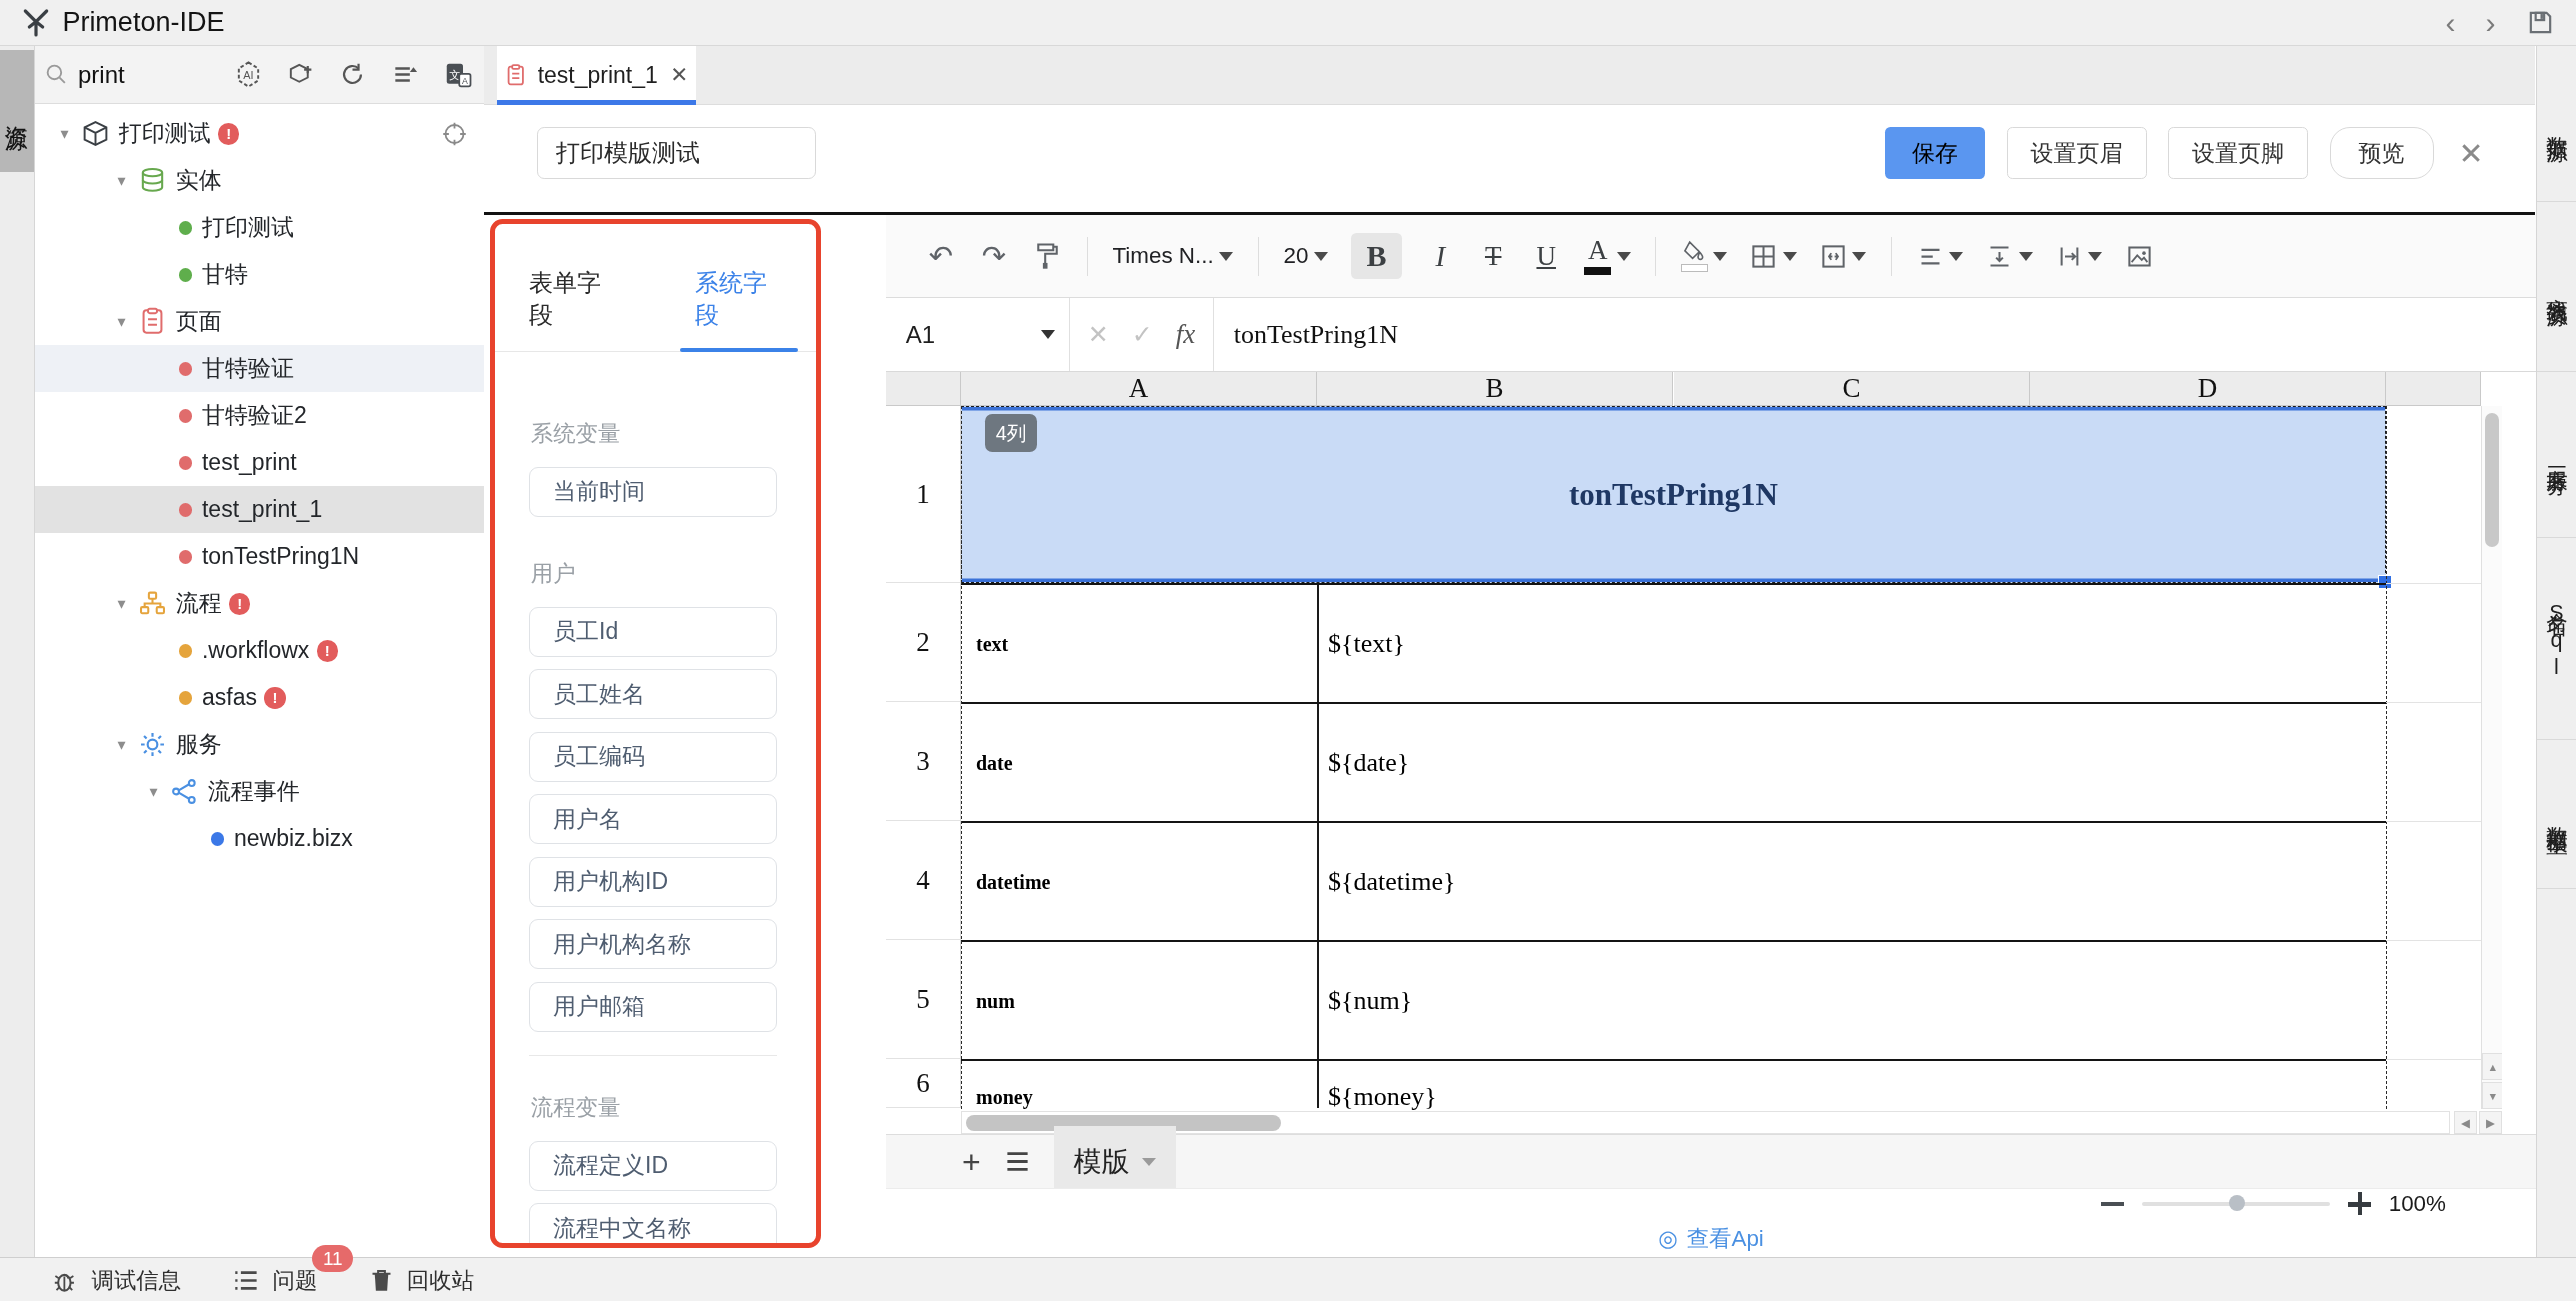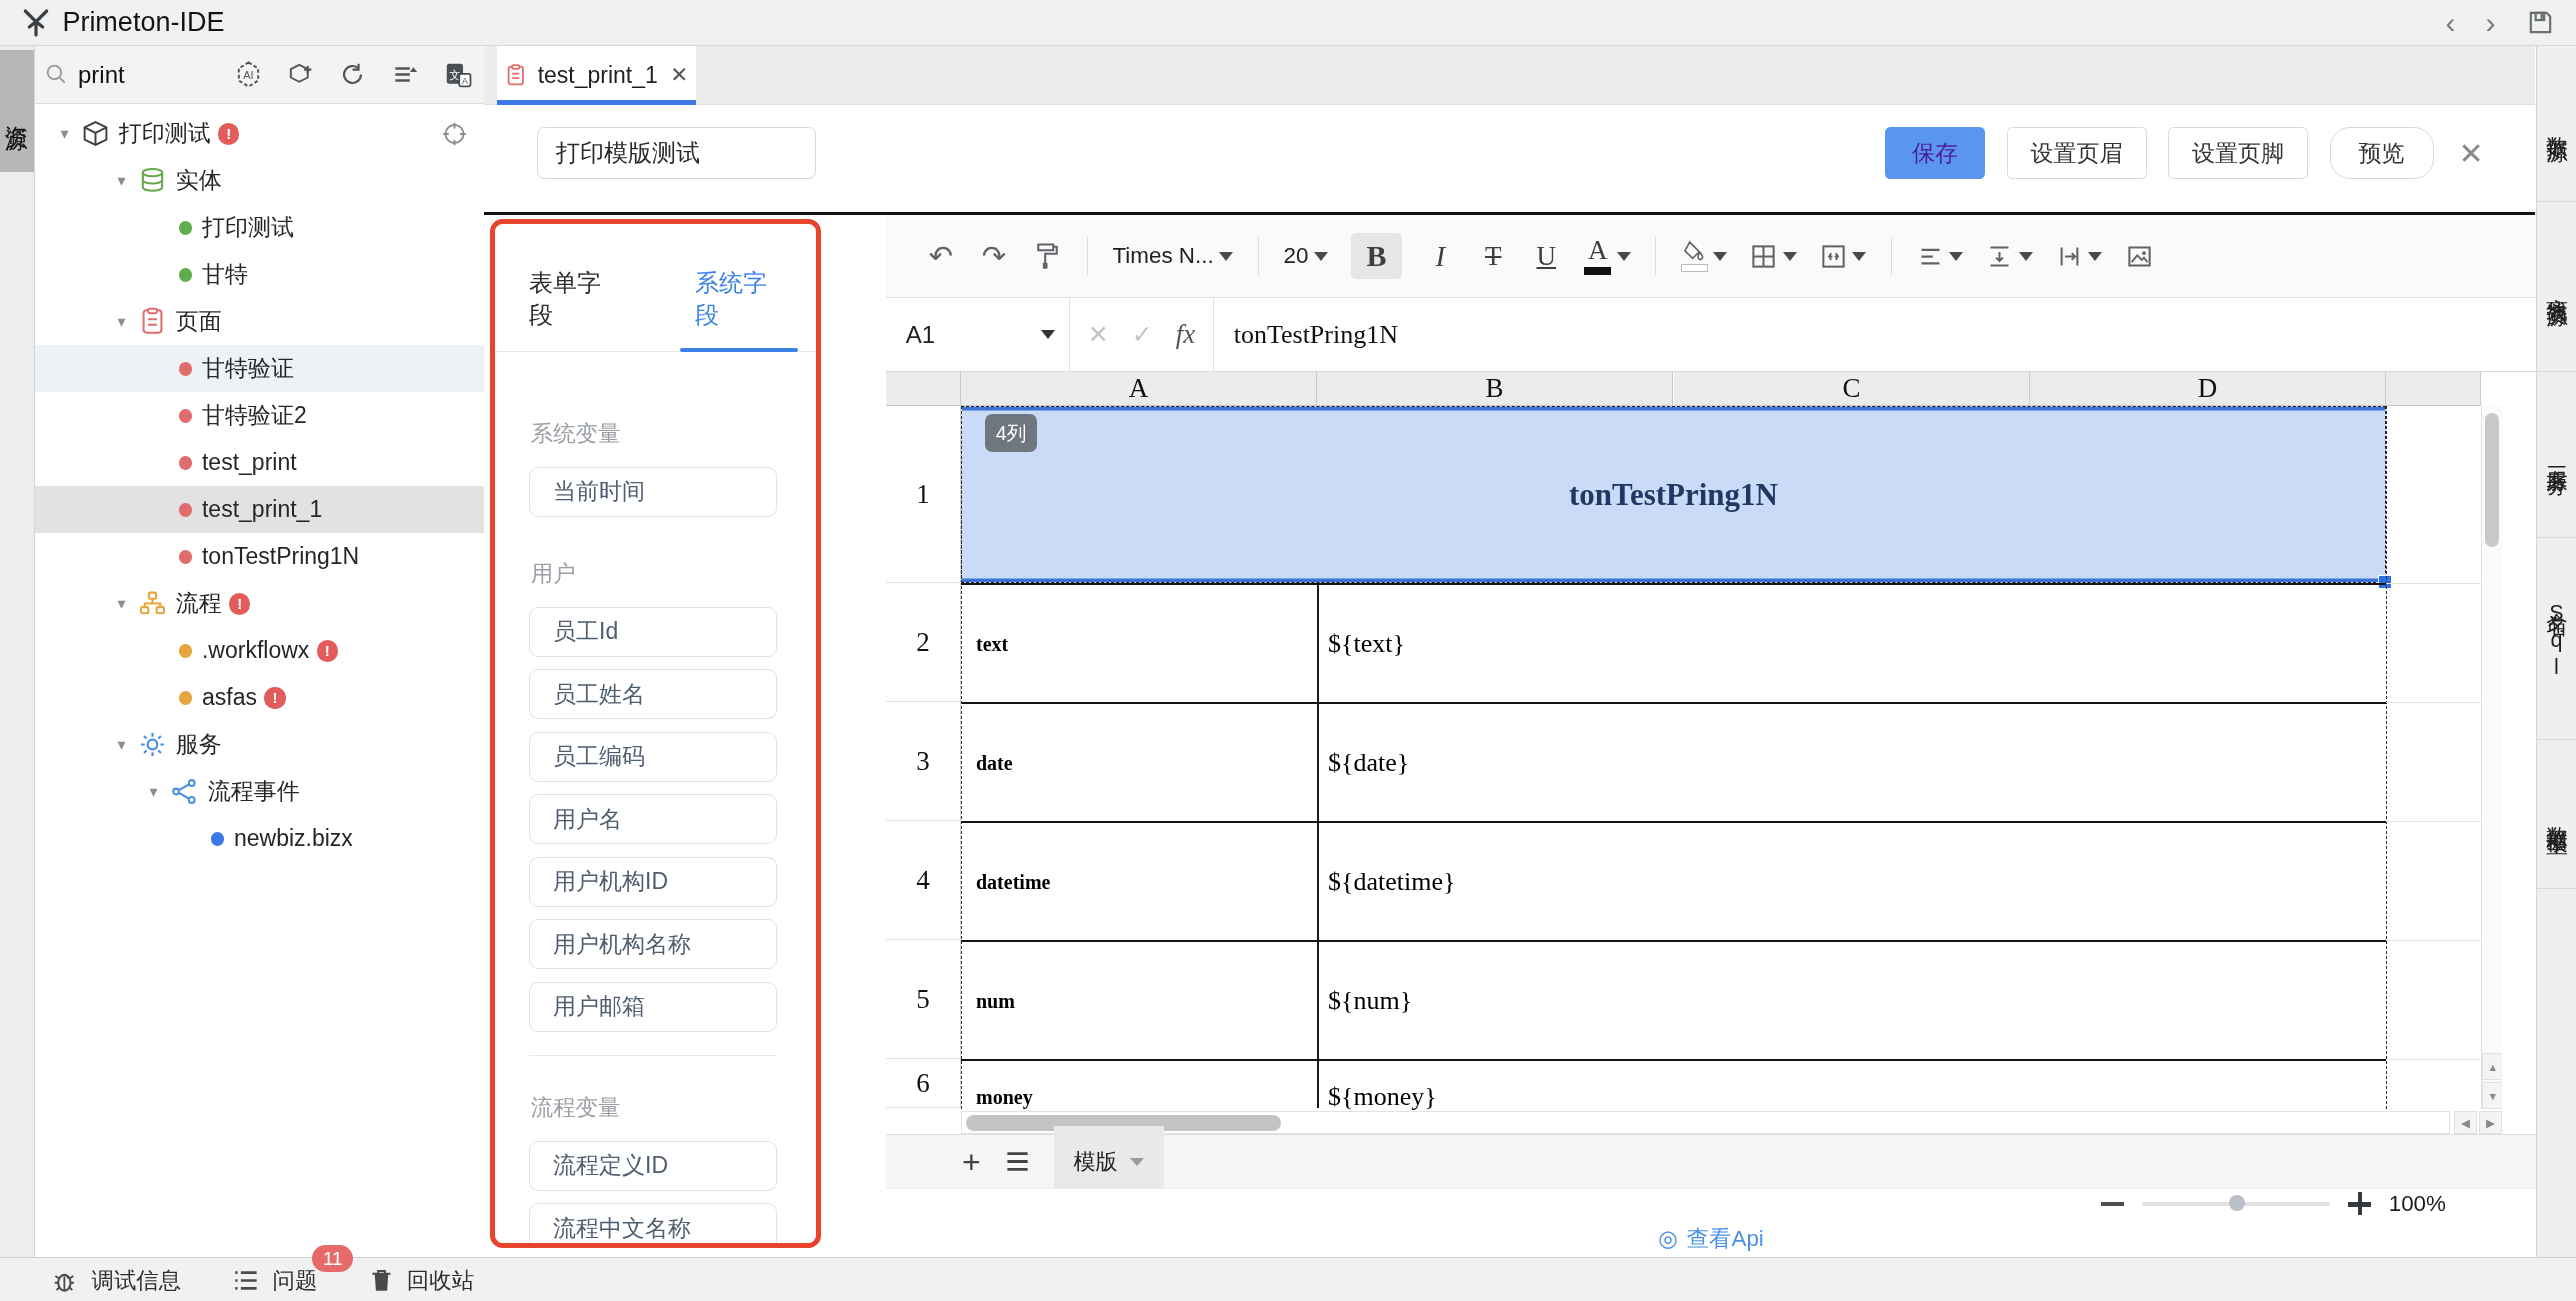--- a/index.html
+++ b/index.html
@@ -44,21 +44,21 @@
   .tabstrip{position:absolute;left:0;top:0;width:2051px;height:58px;background:#ececec;border-bottom:0.9px solid #ddd;}
   .etab{position:absolute;left:13.4px;top:0;width:199px;height:58px;background:#fff;display:flex;align-items:center;
         justify-content:center;gap:10.7px;font-size:23px;color:#1f1f1f;}
   .etab .bar{position:absolute;left:0;bottom:-0.9px;width:100%;height:5.4px;background:#3c78e8;}
   .closex{color:#555;font-size:21.5px;margin-left:1.8px;}
   .nameinput{position:absolute;left:53px;top:81px;width:279px;height:52px;border:0.9px solid #d9d9d9;border-radius:7.2px;
              box-sizing:border-box;font-size:24px;color:#2a2a2a;padding-left:18px;background:#fff;
              font-family:"Liberation Sans","DejaVu Sans",sans-serif;}
   .actions{position:absolute;left:1401px;top:81px;display:flex;align-items:center;gap:21.5px;}
   .btn{height:52px;border-radius:5.4px;font-size:23px;display:flex;align-items:center;justify-content:center;box-sizing:border-box;}
-  .btn.primary{width:100px;background:#5a96f0;color:#4c1d95;border:none;}
+  .btn.primary{width:100px;background:#5a96f0;color:#000000;border:none;}
   .btn.ghost{background:#fff;border:0.9px solid #d9d9d9;color:#333;}
   .w156{width:140px;} .w116{width:104px;border-radius:20px;}
   .panelx{font-size:30px;color:#8a8a8a;margin-left:3.6px;}
   .blackline{position:absolute;left:0;top:166px;width:2051px;height:2.7px;background:#121212;}
 
   
   .ssToolbar{position:absolute;left:402px;top:169px;width:1650px;height:83px;background:#fafafa;border-bottom:0.9px solid #dcdcdc;
              display:flex;align-items:center;padding-left:40px;box-sizing:border-box;gap:23px;}
   .tic{display:flex;align-items:center;justify-content:center;color:#3c4043;min-width:30px;height:43px;}
   .tglyph{font-size:29px;color:#5f6368;}
@@ -111,21 +111,21 @@
           display:flex;align-items:center;justify-content:center;font-size:10.7px;color:#8a8a8a;font-family:"Liberation Sans",sans-serif;}
   .hscroll{position:absolute;left:75px;top:739px;width:1489px;height:23px;background:#fff;border:0.9px solid #e2e2e2;box-sizing:border-box;}
   .hthumb{position:absolute;left:3.6px;top:2.7px;width:315px;height:16px;background:#c4c4c4;border-radius:8px;}
   .harrow{position:absolute;top:739px;width:23px;height:23px;background:#f4f4f4;border:0.9px solid #e0e0e0;box-sizing:border-box;
           display:flex;align-items:center;justify-content:center;font-size:11.6px;color:#8a8a8a;font-family:"Liberation Sans",sans-serif;}
 
   
   .sheetstrip{position:absolute;left:402px;top:1088px;width:1650px;height:54px;background:#f6f6f6;border-top:0.9px solid #ddd;
               display:flex;align-items:center;padding-left:76px;box-sizing:border-box;gap:23px;}
   .plusg{font-size:32px;color:#444;line-height:32px;}
-  .sheettab{height:71px;background:#e9e9e9;display:flex;align-items:center;gap:12.5px;padding:0 19.7px;font-size:22px;color:#222;}
+  .sheettab{height:71px;background:#e9e9e9;display:flex;align-items:center;gap:12.5px;padding:0 19.7px;font-size:28px;color:#222;}
   .minicaret{width:0;height:0;border-left:7.2px solid transparent;border-right:7.2px solid transparent;border-top:8px solid #9a9a9a;}
   .zoomrow{position:absolute;left:402px;top:1142px;width:1650px;height:29.5px;background:#fff;border-top:0.9px solid #ececec;}
   .zoomctl{position:absolute;right:90px;top:0;height:29.5px;display:flex;align-items:center;gap:18px;}
   .zline{width:23px;height:4.5px;background:#4a4f54;}
   .zplus{position:relative;width:23px;height:23px;}
   .zplus::before{content:"";position:absolute;left:0;top:9.8px;width:23px;height:4.5px;background:#363b40;}
   .zplus::after{content:"";position:absolute;left:9.8px;top:0;width:4.5px;height:23px;background:#363b40;}
   .ztrack{position:relative;width:188px;height:4.5px;background:#e0e0e0;border-radius:2.7px;}
   .zthumb{position:absolute;left:87px;top:-6.3px;width:16px;height:16px;border-radius:50%;background:#b9bfc6;}
   .zlabel{font-size:22.4px;color:#1b1b1b;}

